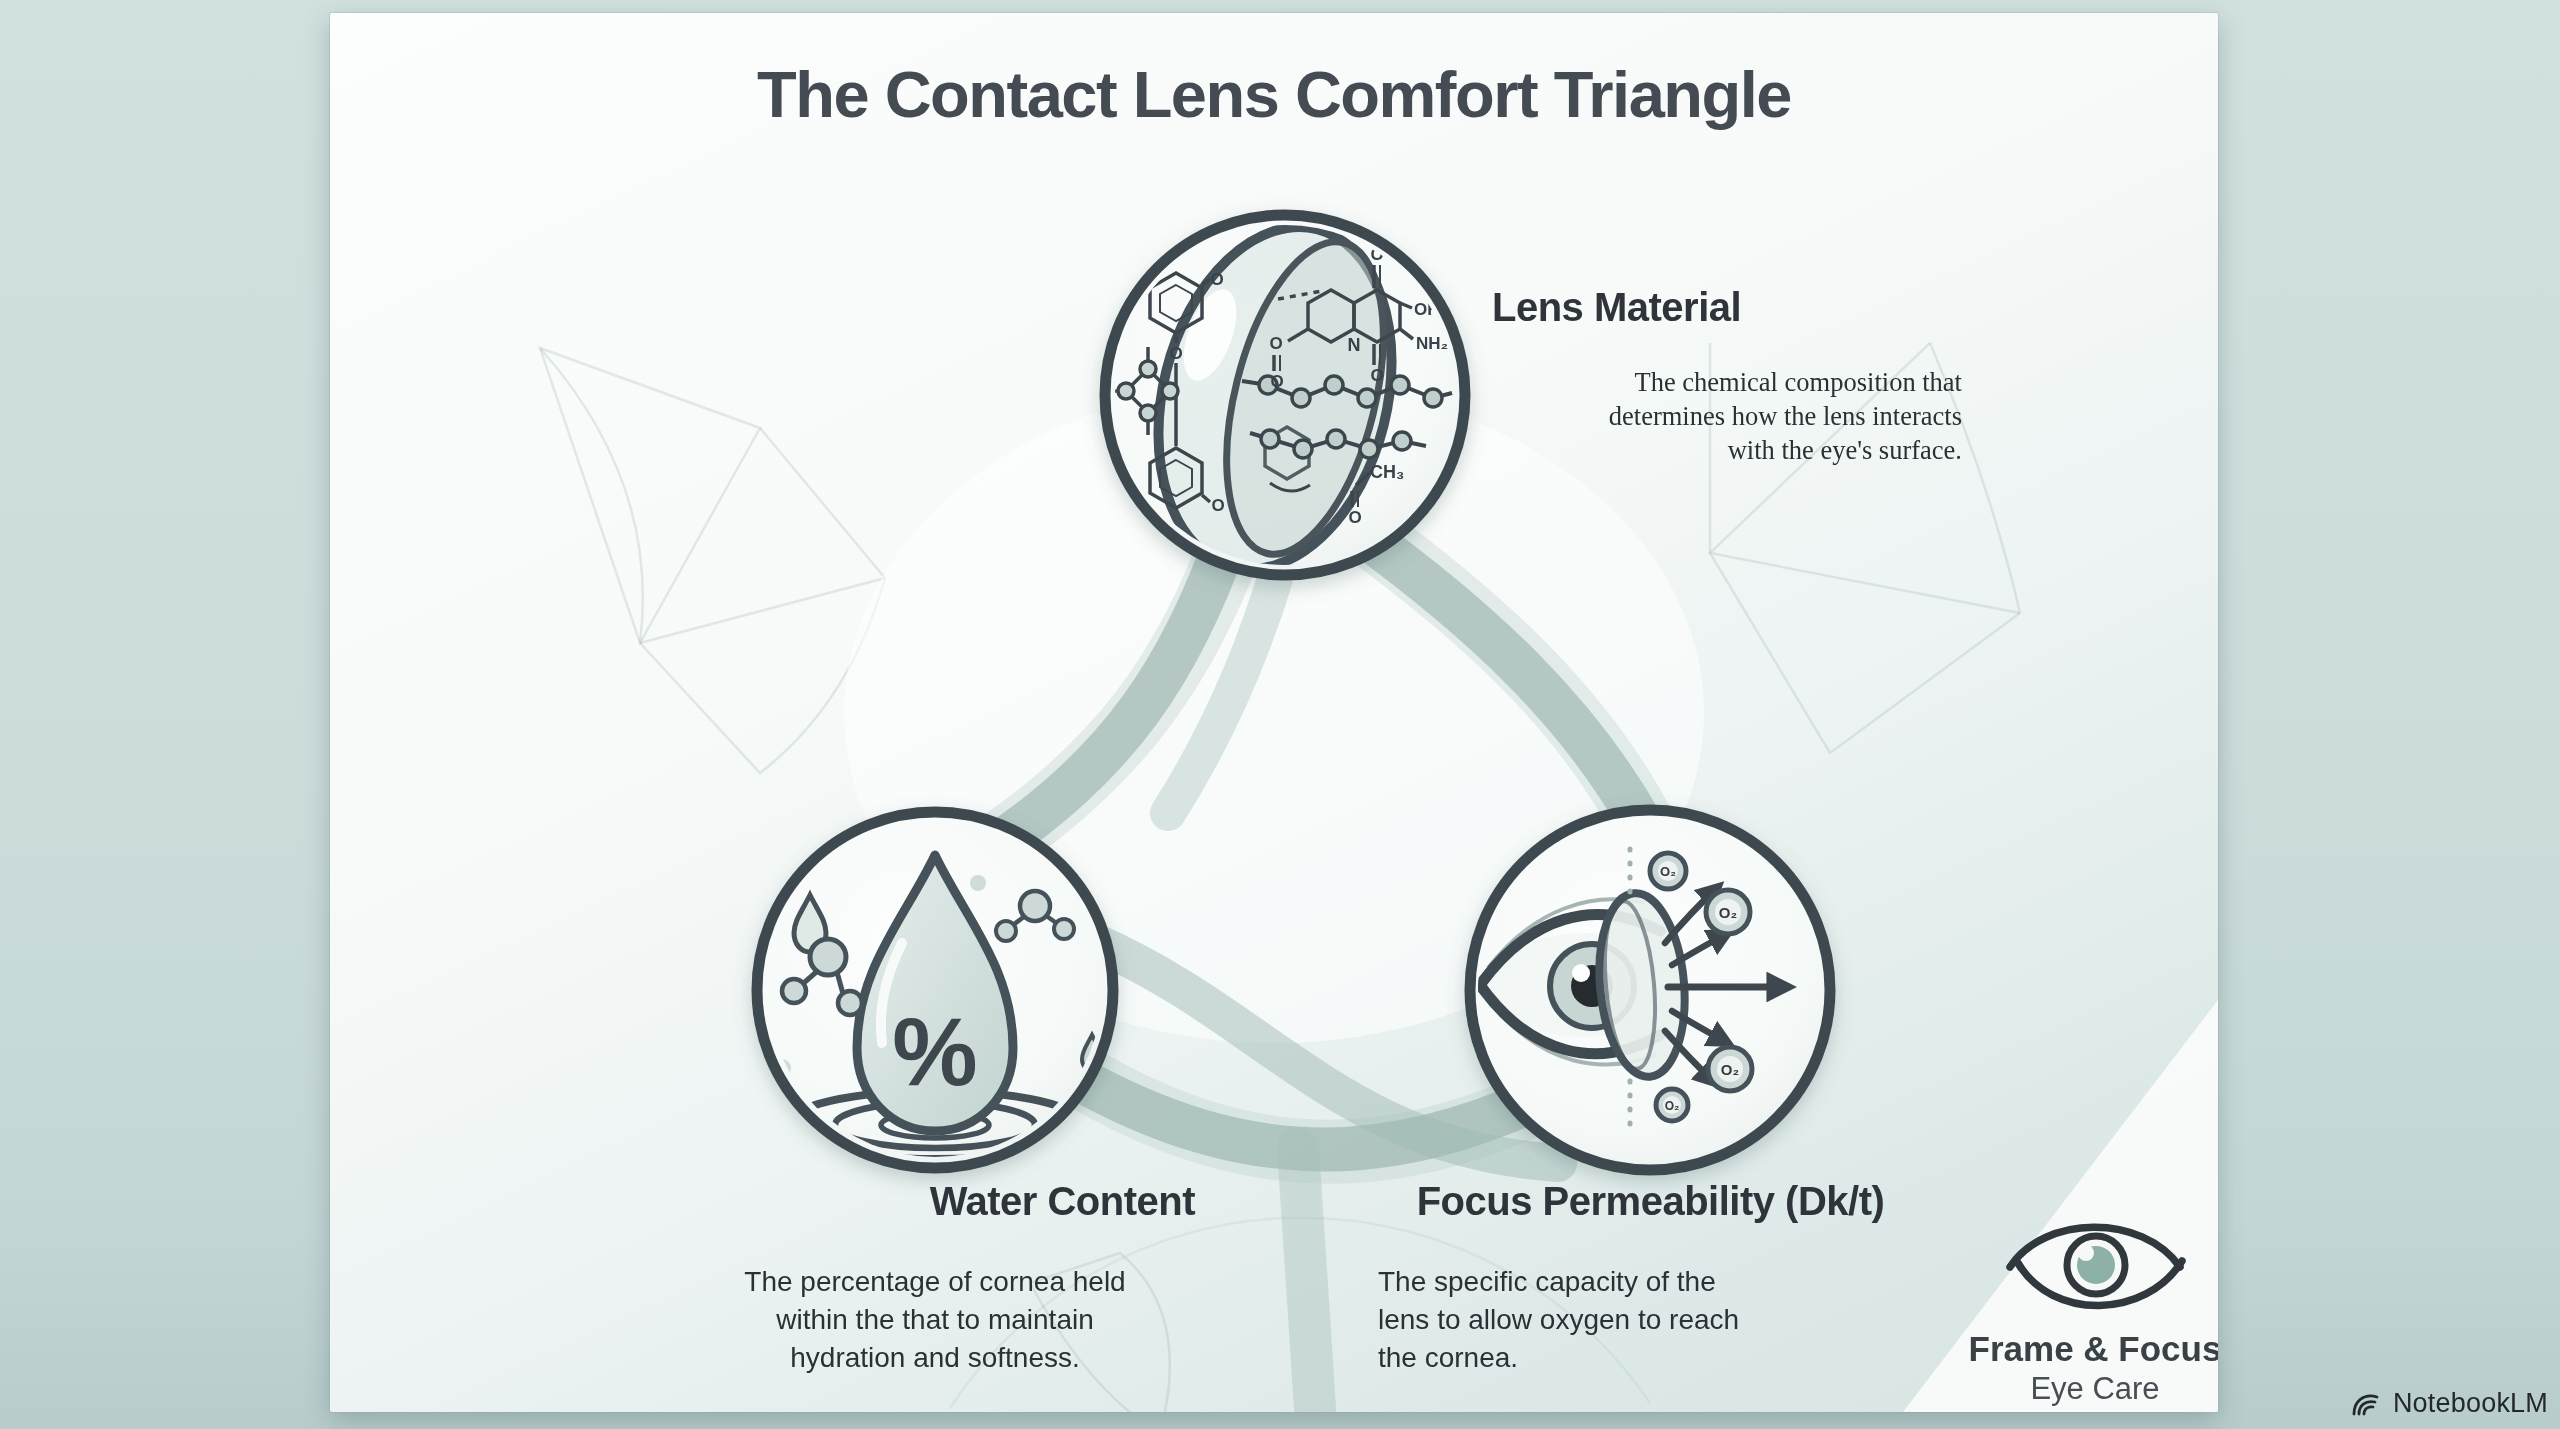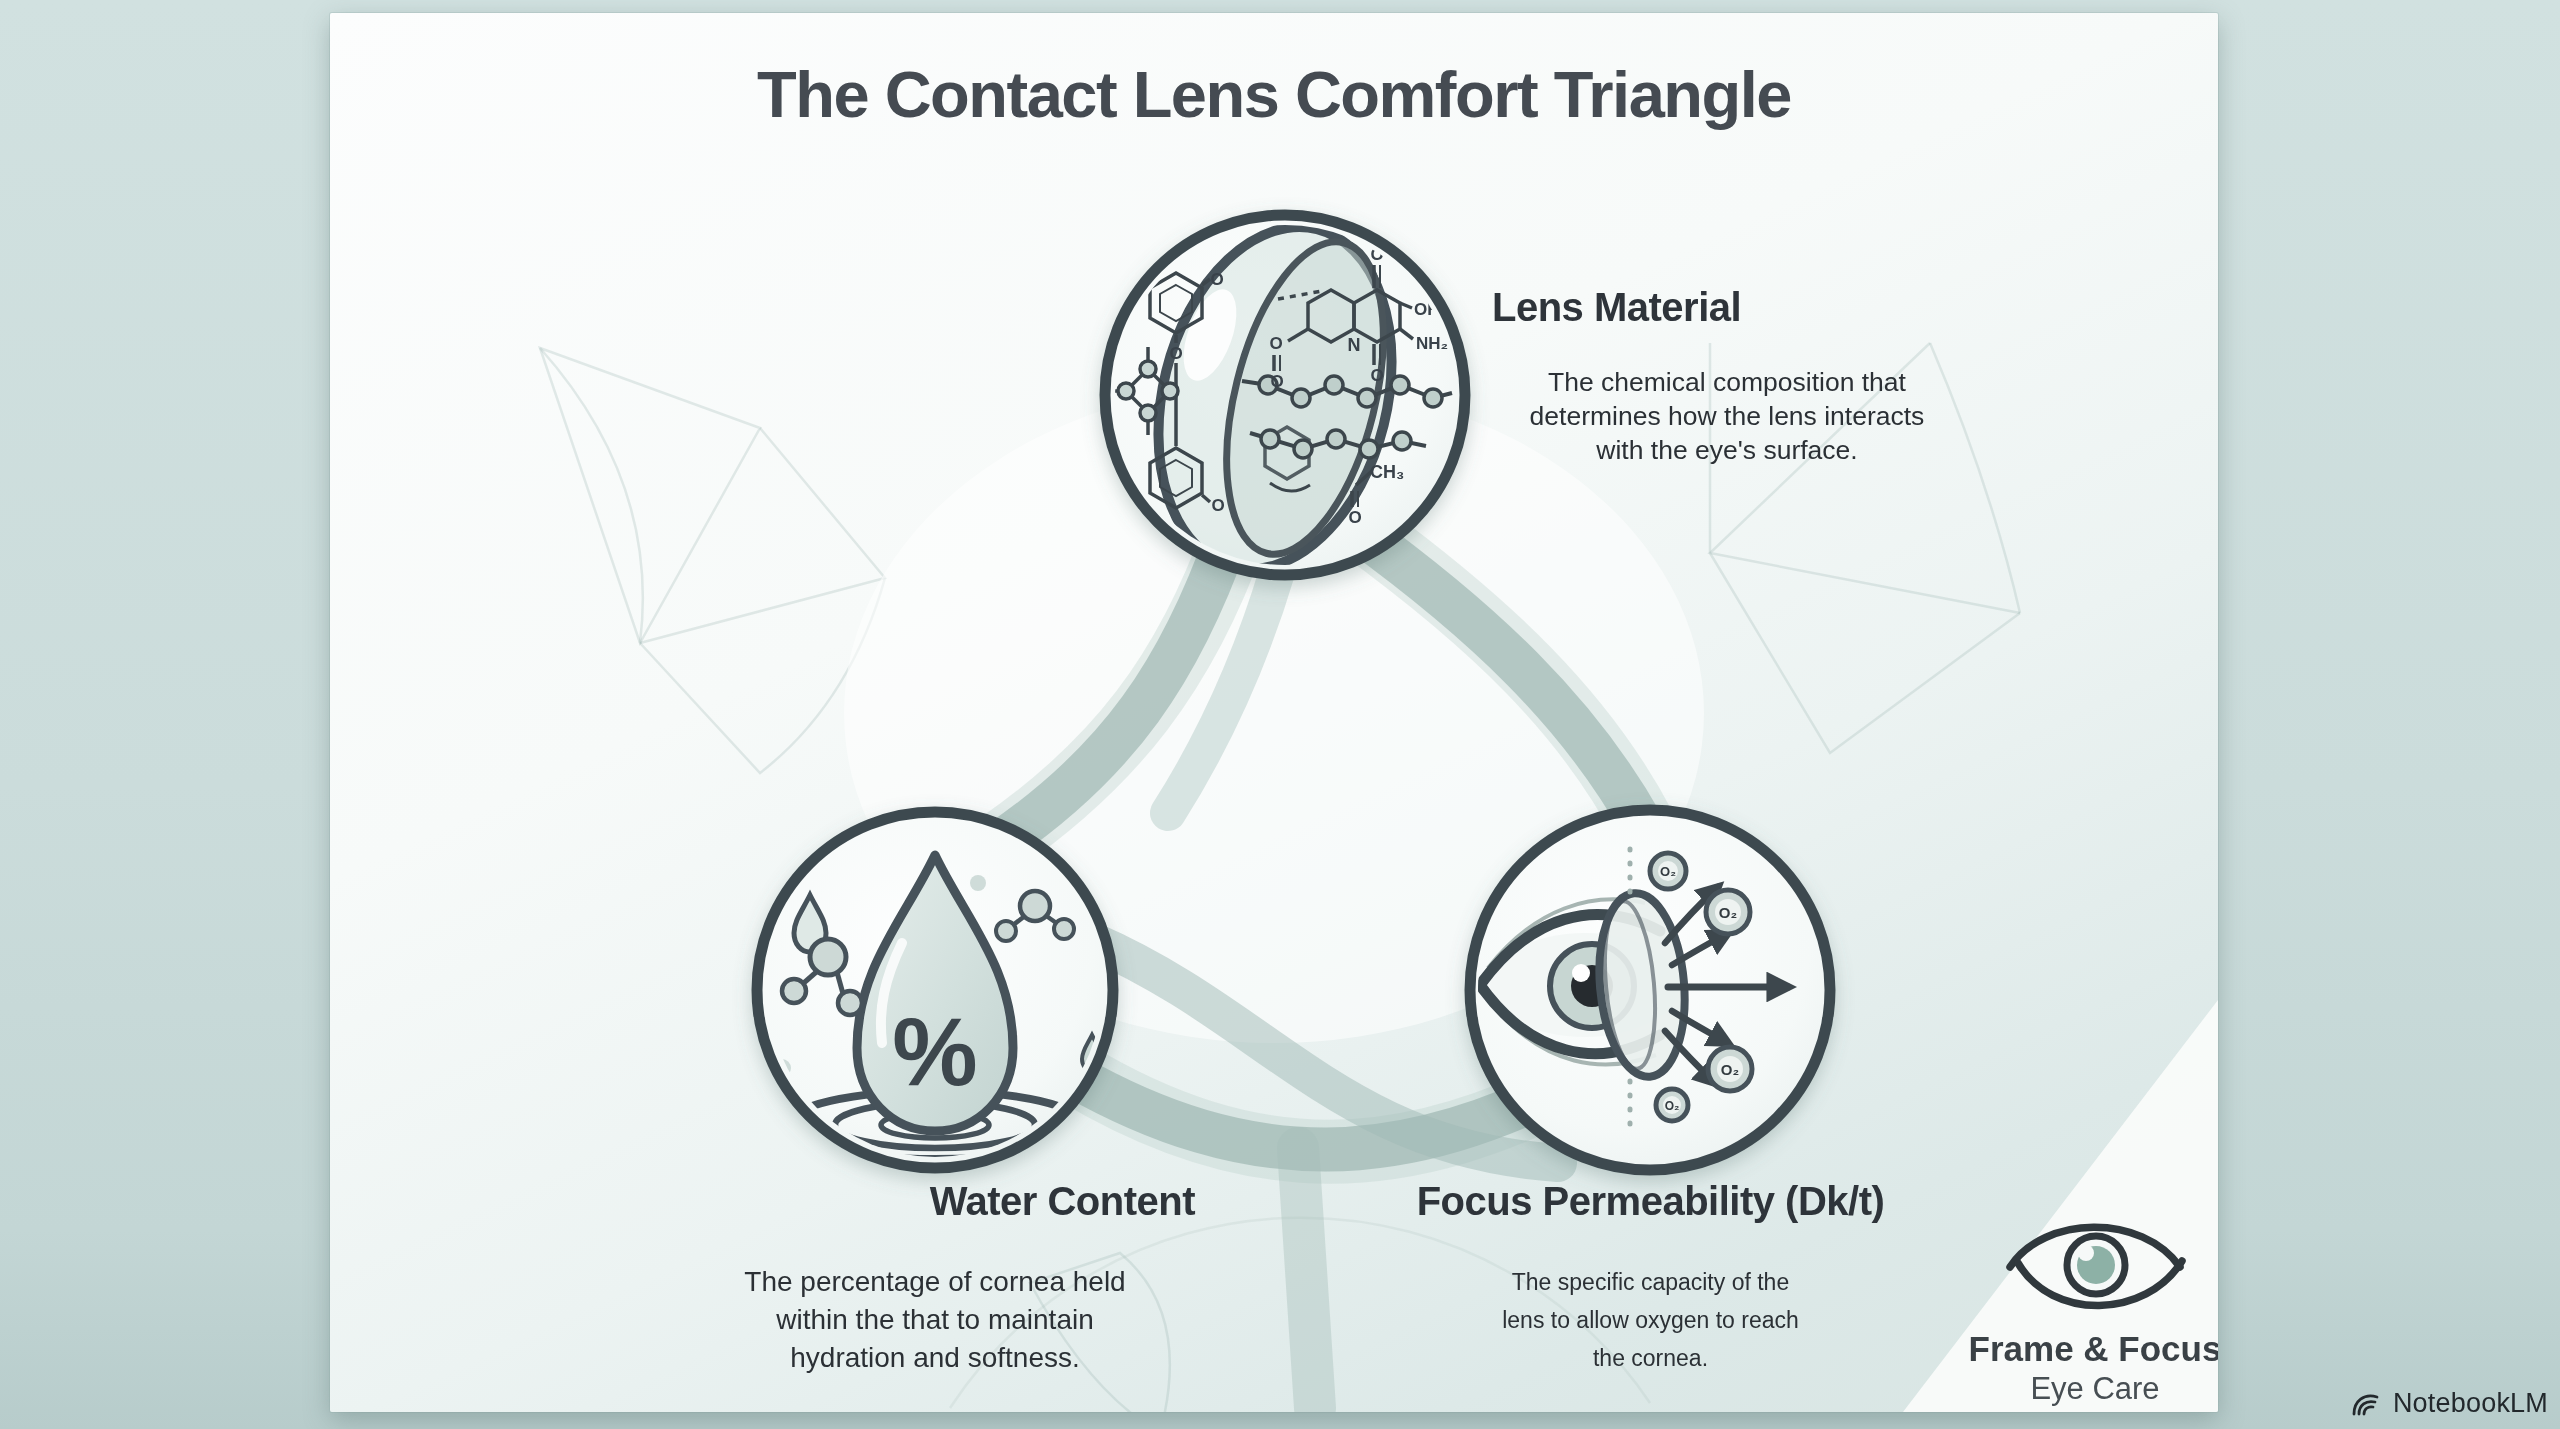--- a/index.html
+++ b/index.html
@@ -16,25 +16,25 @@
   }
   .diagram-svg{position:absolute;left:0;top:0;z-index:1;}
   .title{
     position:absolute;left:0;right:0;top:44px;z-index:3;text-align:center;
     font-size:65px;font-weight:700;letter-spacing:-1.5px;color:#454b52;
   }
   .node-label{position:absolute;z-index:3;font-size:40px;font-weight:700;color:#2e343a;letter-spacing:-.5px;}
   .node-desc{position:absolute;z-index:3;font-size:26.5px;line-height:34px;color:#2b3035;}
   .node-desc span{display:block;}
   .lm-label{left:1162px;top:272px;}
-  .lm-desc{left:1162px;top:352px;width:470px;text-align:center;}
+  .lm-desc{left:1162px;top:352px;width:470px;text-align:right;font-family:Liberation Serif, serif;}
   .wc-label{left:345px;top:1166px;width:520px;text-align:right;}
   .wc-desc{left:345px;top:1250px;width:520px;text-align:center;font-size:28px;line-height:38px;}
   .op-label{left:1048px;top:1166px;width:545px;text-align:center;}
-  .op-desc{left:1048px;top:1250px;width:545px;text-align:center;font-size:23px;line-height:38px;}
+  .op-desc{left:1048px;top:1250px;width:545px;text-align:left;font-size:28px;line-height:38px;}
   .watermark{
     position:absolute;right:12px;bottom:10px;z-index:4;display:flex;align-items:center;gap:9px;
     color:#22282c;font-size:27px;font-weight:500;letter-spacing:.2px;
   }
 </style>
 </head>
 <body>
 
 <div class="card">
 

